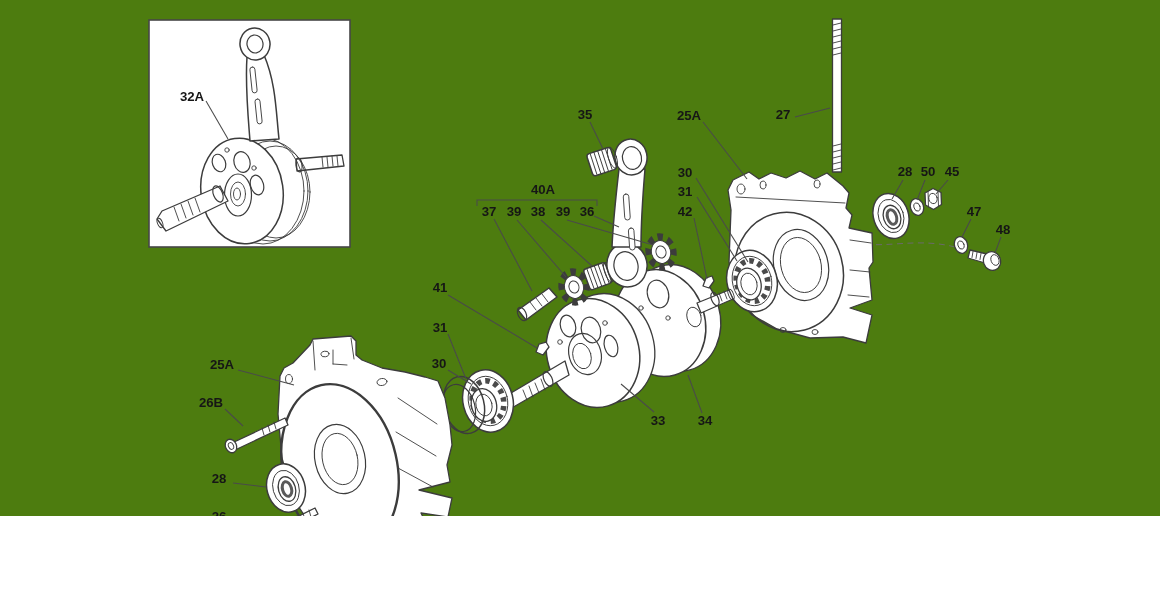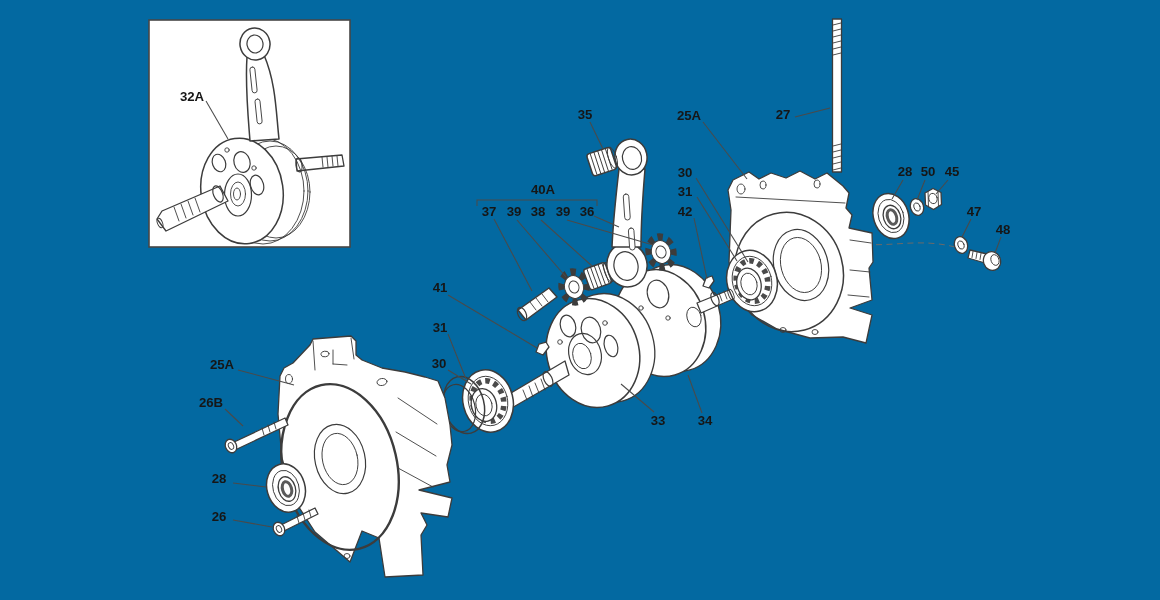--- a/index.html
+++ b/index.html
@@ -1,16 +1,16 @@
 <!DOCTYPE html>
 <html><head>
 <meta charset="utf-8">
 <style>
   html,body{margin:0;padding:0;background:#ffffff;}
-  .stage{position:relative;width:1160px;height:600px;background:#0369a1;overflow:hidden;
+  .stage{position:relative;width:1160px;height:516px;background:#4d7c0f;overflow:hidden;
          font-family:"Liberation Sans", sans-serif;}
   svg{display:block}
   .ln{stroke:#3c3c3c;fill:none;stroke-width:1.2;stroke-linecap:round;stroke-linejoin:round;}
   .lnw{stroke:#3c3c3c;fill:#ffffff;stroke-width:1.3;stroke-linecap:round;stroke-linejoin:round;}
   .thin{stroke-width:0.9;}
   .med{stroke-width:1.5;}
   .thick{stroke-width:2.4;}
   .balls{stroke:#4a4a4a;fill:none;stroke-width:5.5;stroke-dasharray:4.5 4.2;}
   .teeth{stroke:#3c3c3c;fill:none;stroke-width:6;stroke-dasharray:5.2 4.6;}
   .bore{stroke:#5a5a5a;fill:none;stroke-width:3;}

